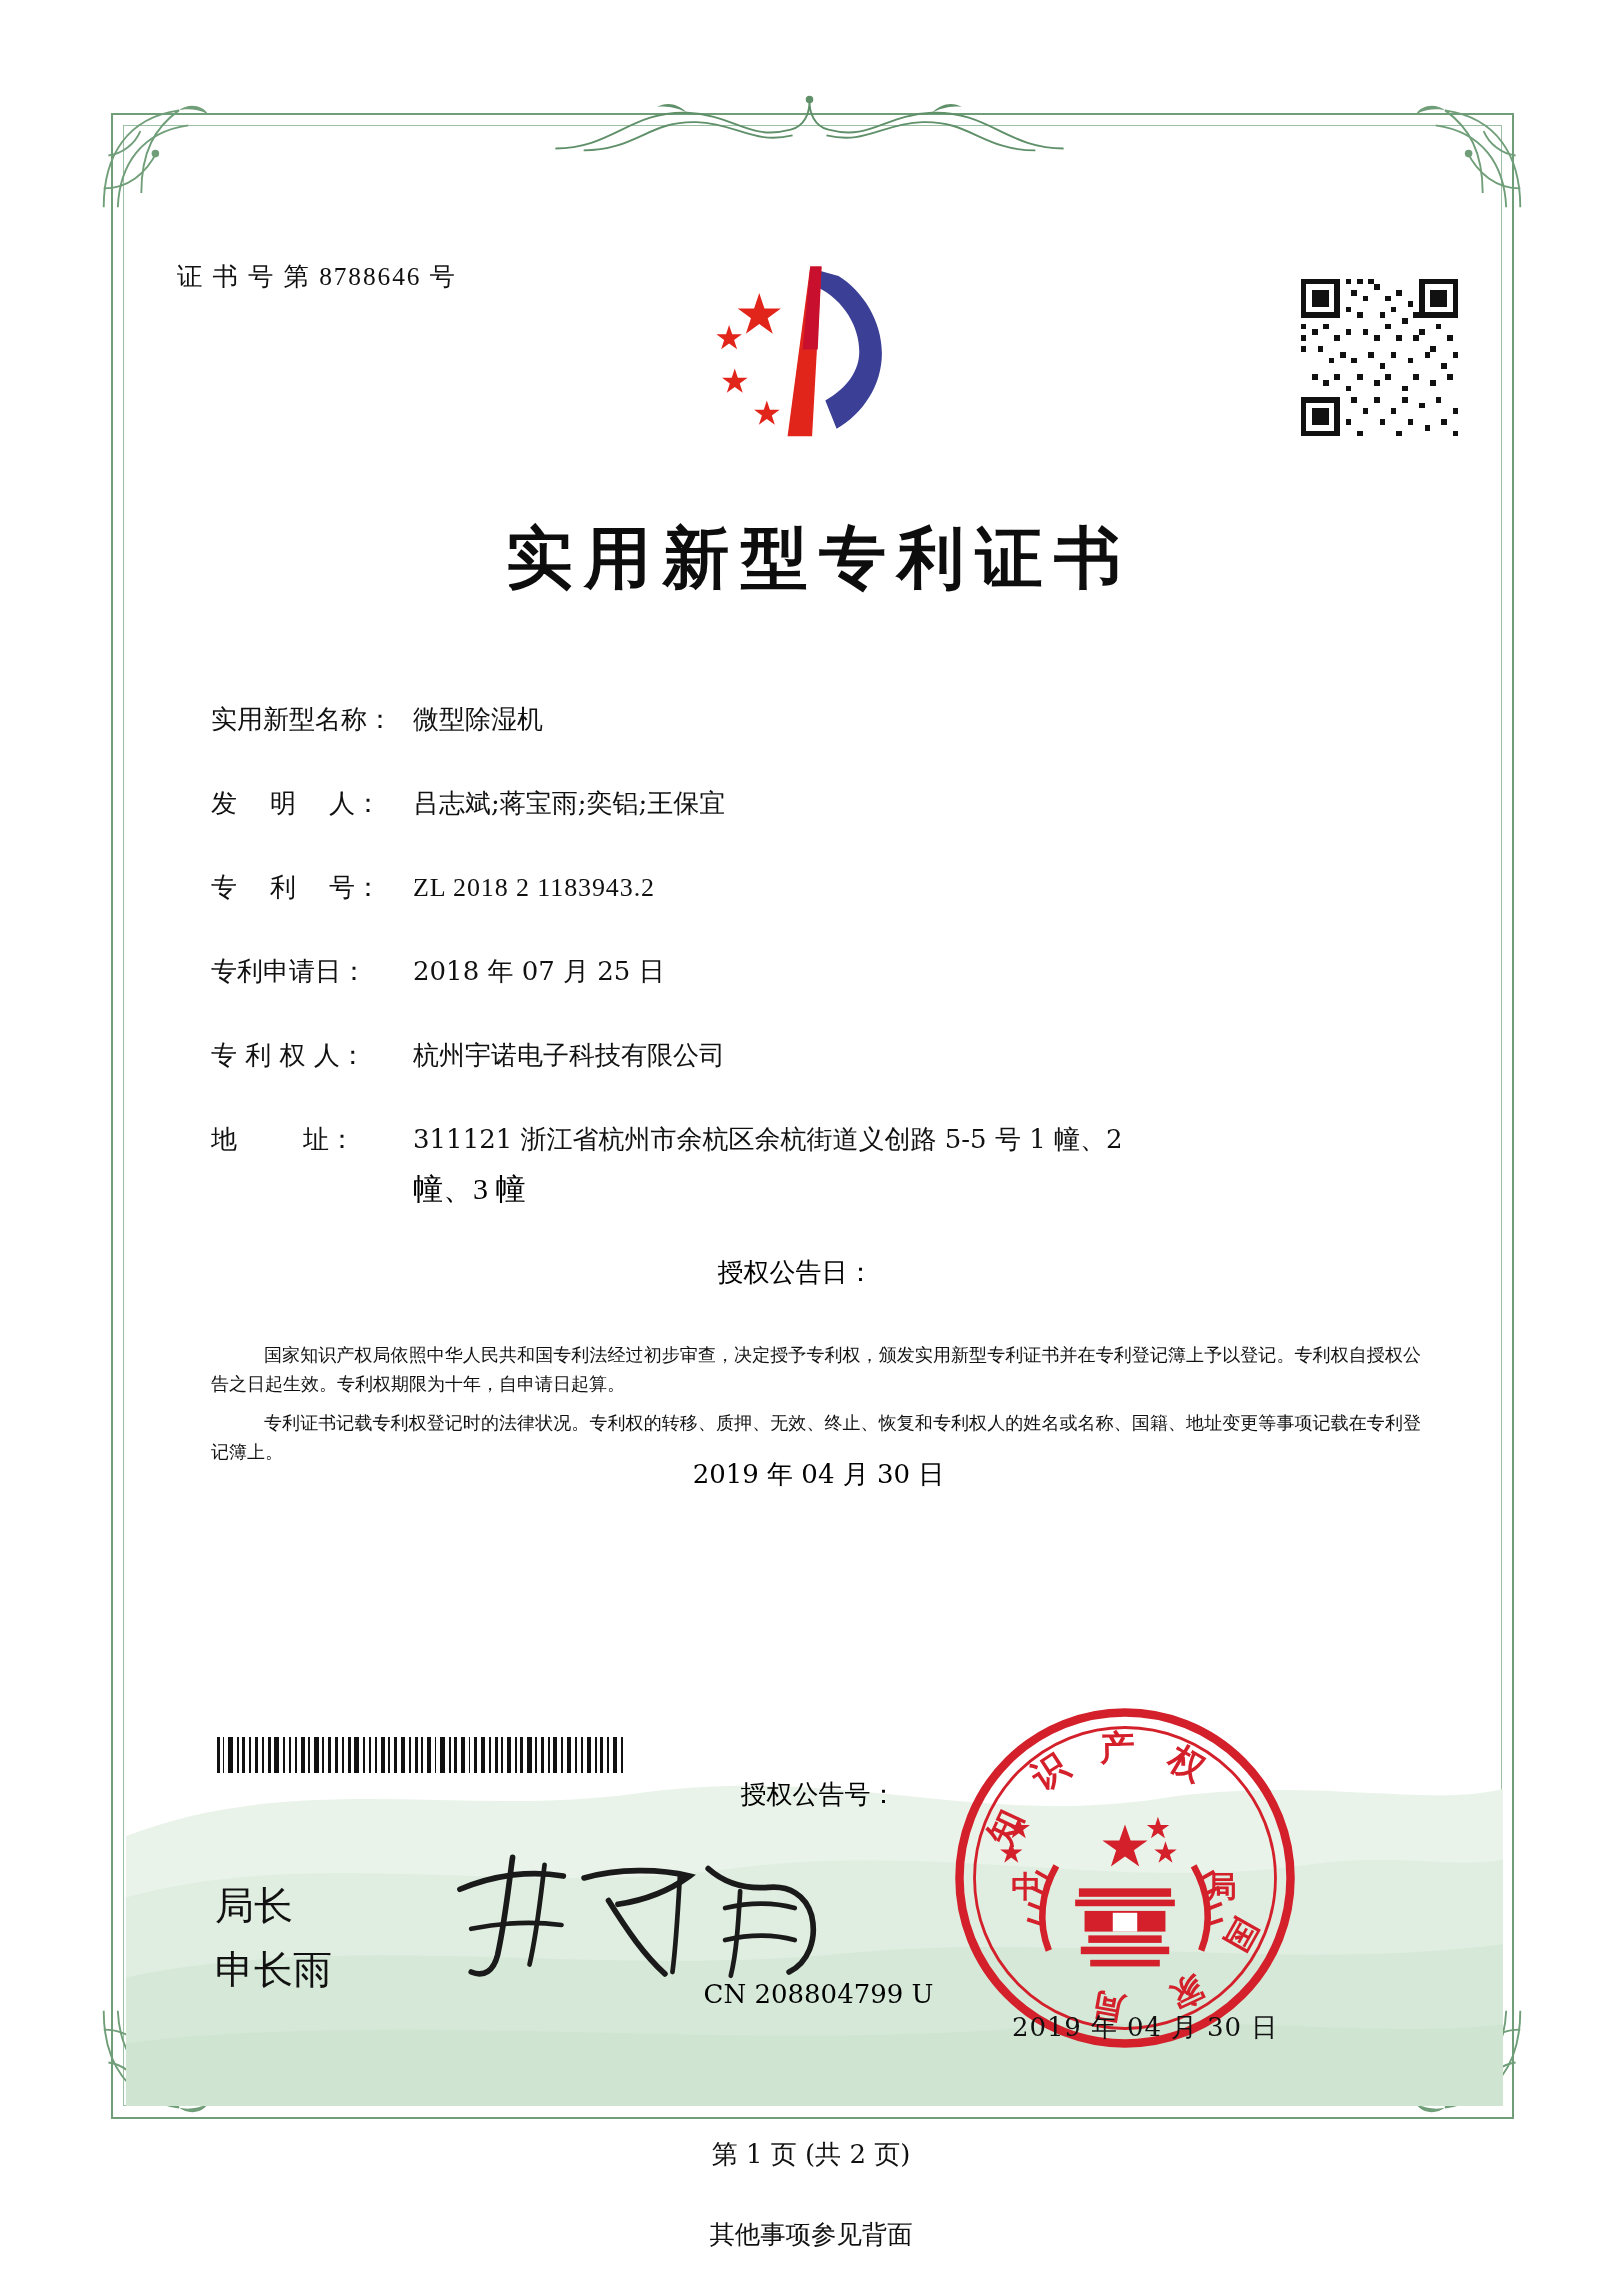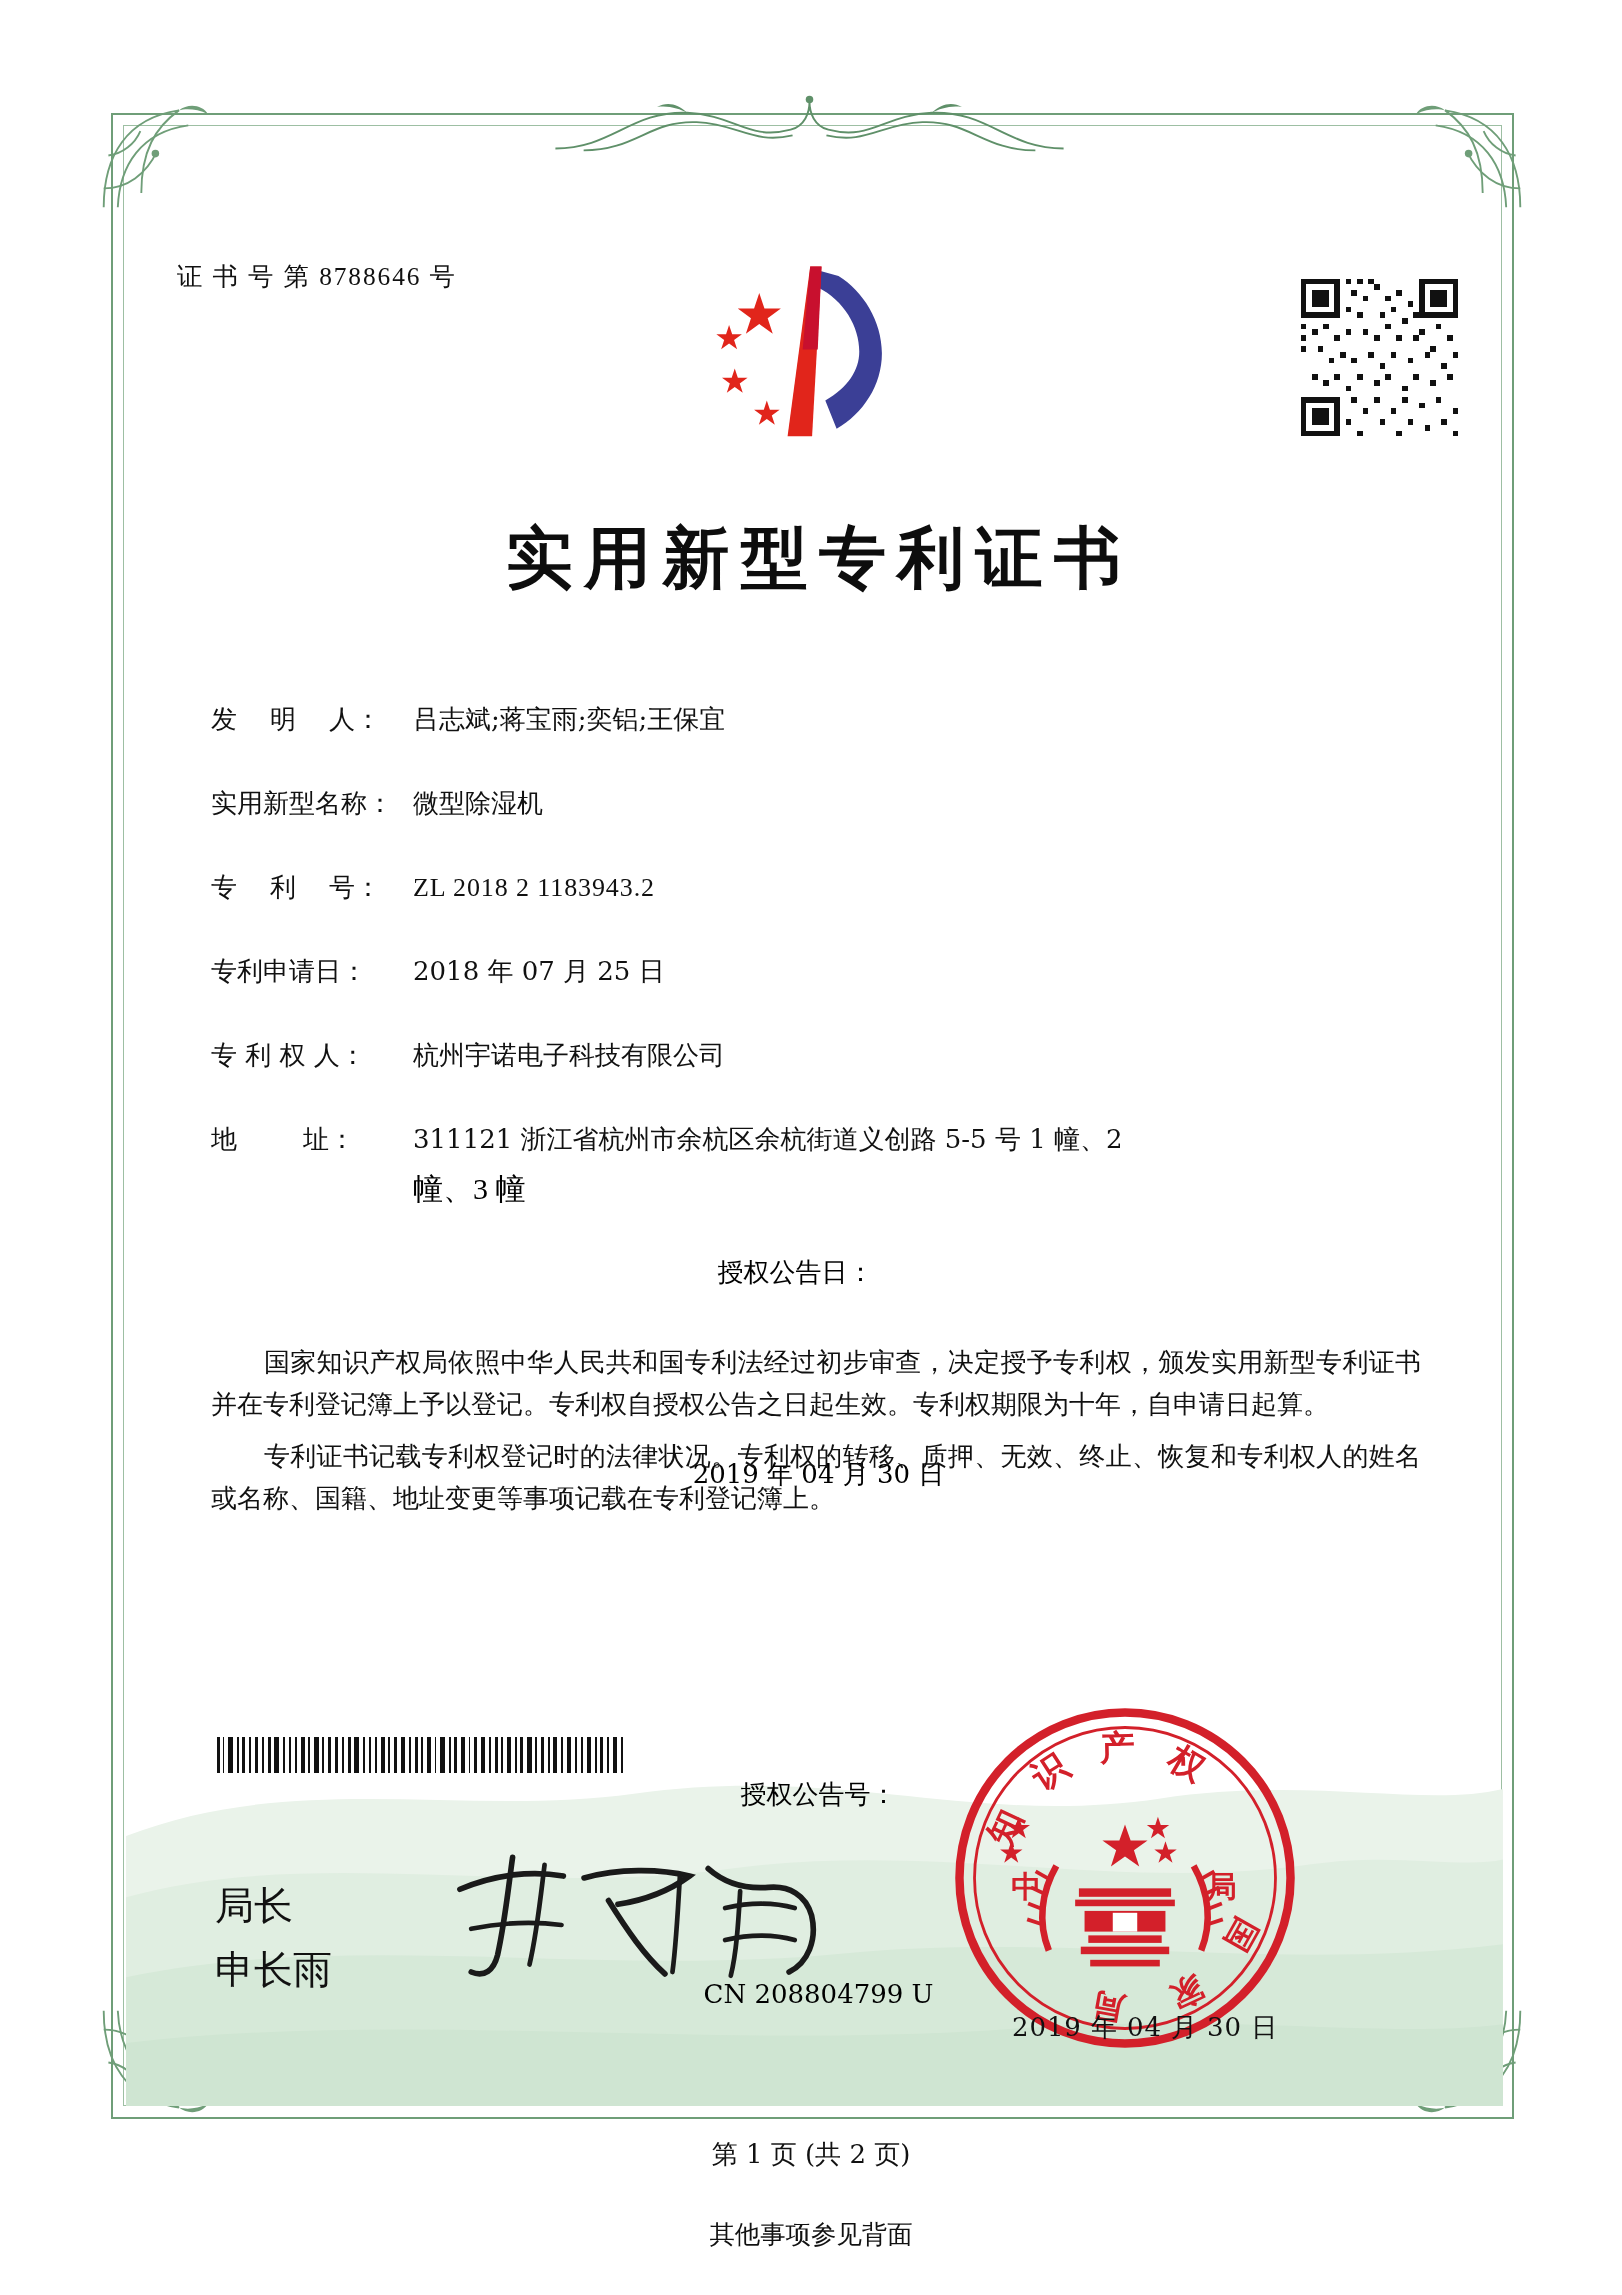--- a/index.html
+++ b/index.html
@@ -155,24 +155,24 @@
   .announce-row .lbl { width: 202px; flex: 0 0 202px; white-space: pre; font-family:"DejaVu Serif", serif;}
   .announce-row .val { flex: 0 0 320px; font-family:"DejaVu Serif", serif;}
   .announce-row .lbl2 { flex: 0 0 202px; white-space: pre; font-family:"DejaVu Serif", serif;}
   .announce-row .val2 { flex: 1; font-family:"DejaVu Serif", serif;}
 
   
   .paras {
     position: absolute;
     left: 211px; top: 1342px;
     width: 1210px;
-    font-size: 26px;
+    font-size: 18px;
     line-height: 1.62;
     color: #111;
-    font-family: Liberation Serif, serif;
+    font-family: Liberation Mono, monospace;
     text-align: justify;
   }
   .paras p {
     margin: 0 0 9.4px 0;
     text-indent: 53px;
   }
 
   
   .barcode {
     position: absolute;
@@ -404,27 +404,27 @@
           <rect x="144" y="78" width="6" height="6"></rect>
       </g>
     </svg>
   </div>
 
   <div class="main-title">实用新型专利证书</div>
 
   <div class="fields">
 
     <div class="field-row">
+      <div class="field-label">实用新型名称：</div>
+      <div class="field-value">微型除湿机</div>
+    </div>
+
+    <div class="field-row">
       <div class="field-label">发    明    人：</div>
       <div class="field-value">吕志斌;蒋宝雨;奕铝;王保宜</div>
-    </div>
-
-    <div class="field-row">
-      <div class="field-label">实用新型名称：</div>
-      <div class="field-value">微型除湿机</div>
     </div>
 
     <div class="field-row">
       <div class="field-label">专    利    号：</div>
       <div class="field-value mono-ish">ZL 2018 2 1183943.2</div>
     </div>
 
     <div class="field-row">
       <div class="field-label">专利申请日：</div>
       <div class="field-value">2018 年 07 月 25 日</div>

